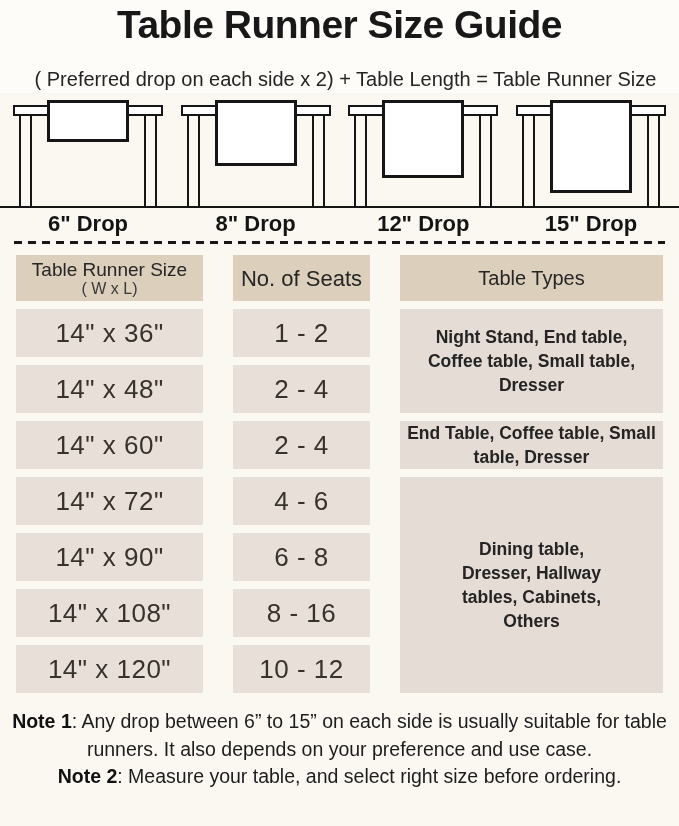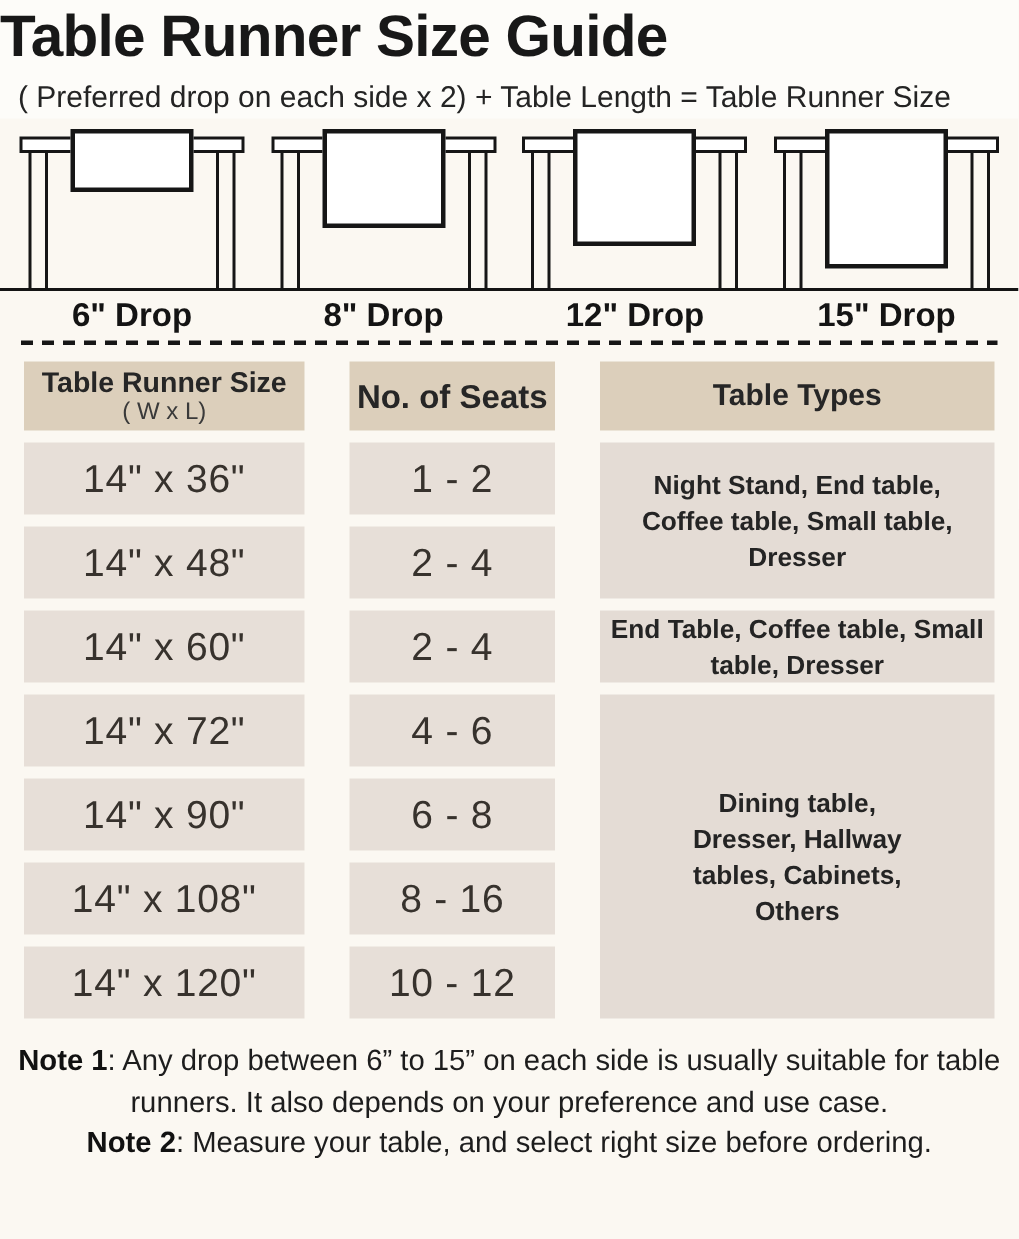--- a/index.html
+++ b/index.html
@@ -6,24 +6,24 @@
   html, body { background: #ffffff; }
   body {
     width: 679px; height: 826px;
     font-family: "Liberation Sans", sans-serif;
     color: #222222;
     background: #fbf8f2;
     overflow: hidden;
     position: relative;
   }
   
-  .hdr { padding-top: 1px; background: #fdfcf9; }
+  .hdr { text-align: center; padding-top: 1px; background: #fdfcf9; }
   .title { font-size: 39px; font-weight: 700; letter-spacing: -0.5px; color: #181818; line-height: 48px; }
   .sub { font-size: 20px; color: #242424; line-height: 28px; }
-  .sub.first { margin-top: 2px; padding-left: 12px; }
+  .sub.first { margin-top: 16px; padding-left: 12px; }
   
   .figs { display: flex; justify-content: space-between; padding: 0 13px; height: 108px; margin-top: 5px; }
   .fig { position: relative; width: 150px; height: 108px; }
   .tabletop { position: absolute; top: 7px; left: 0; right: 0; height: 11px; background: #ffffff; border: 2.5px solid #161616; }
   .leg { position: absolute; top: 17px; bottom: 0; width: 13px; border-left: 2.5px solid #161616; border-right: 2.5px solid #161616; }
   .leg.l { left: 6px; } .leg.r { right: 6px; }
   .runner { position: absolute; top: 2px; left: calc(50% - 41px); width: 82px; background: #ffffff; border: 3px solid #161616; z-index: 2; }
   .fig:nth-child(1) .runner { height: 42px; }
   .fig:nth-child(2) .runner { height: 66px; }
   .fig:nth-child(3) .runner { height: 78px; }
@@ -35,21 +35,21 @@
     background: repeating-linear-gradient(90deg, #161616 0 8px, transparent 8px 14px); }
   
   .grid {
     margin-top: 11px; padding: 0 16px;
     display: grid;
     grid-template-columns: 187px 137px 263px;
     grid-template-rows: 46px repeat(7, 48px);
     column-gap: 30px; row-gap: 8px;
   }
   .hcell { background: #dccfbb; display: flex; flex-direction: column; justify-content: center; align-items: center; text-align: center; }
-  .hcell .l1 { font-size: 19px; font-weight: 700; color: #262626; line-height: 21px; }
+  .hcell .l1 { font-size: 19px; font-weight: 400; color: #262626; line-height: 21px; }
   .hcell .l2 { font-size: 16px; color: #3a3a3a; line-height: 18px; }
   .hcell.seats .l1 { font-size: 22px; }
   .hcell.types .l1 { font-size: 20px; }
   .cell { background: #e7dfd8; display: flex; justify-content: center; align-items: center;
     font-size: 26px; color: #37322d; letter-spacing: 0.5px; }
   .tblock { background: #e4dcd5; display: flex; justify-content: center; align-items: center; text-align: center;
     font-size: 17.5px; font-weight: 700; color: #242424; line-height: 1.38; padding: 0 26px; grid-column: 3; }
   .tblock.b1 { grid-row: 2 / 4; }
   .tblock.b2 { grid-row: 4 / 5; padding: 0 6px; }
   .tblock.b3 { grid-row: 5 / 9; padding: 0 44px; }

